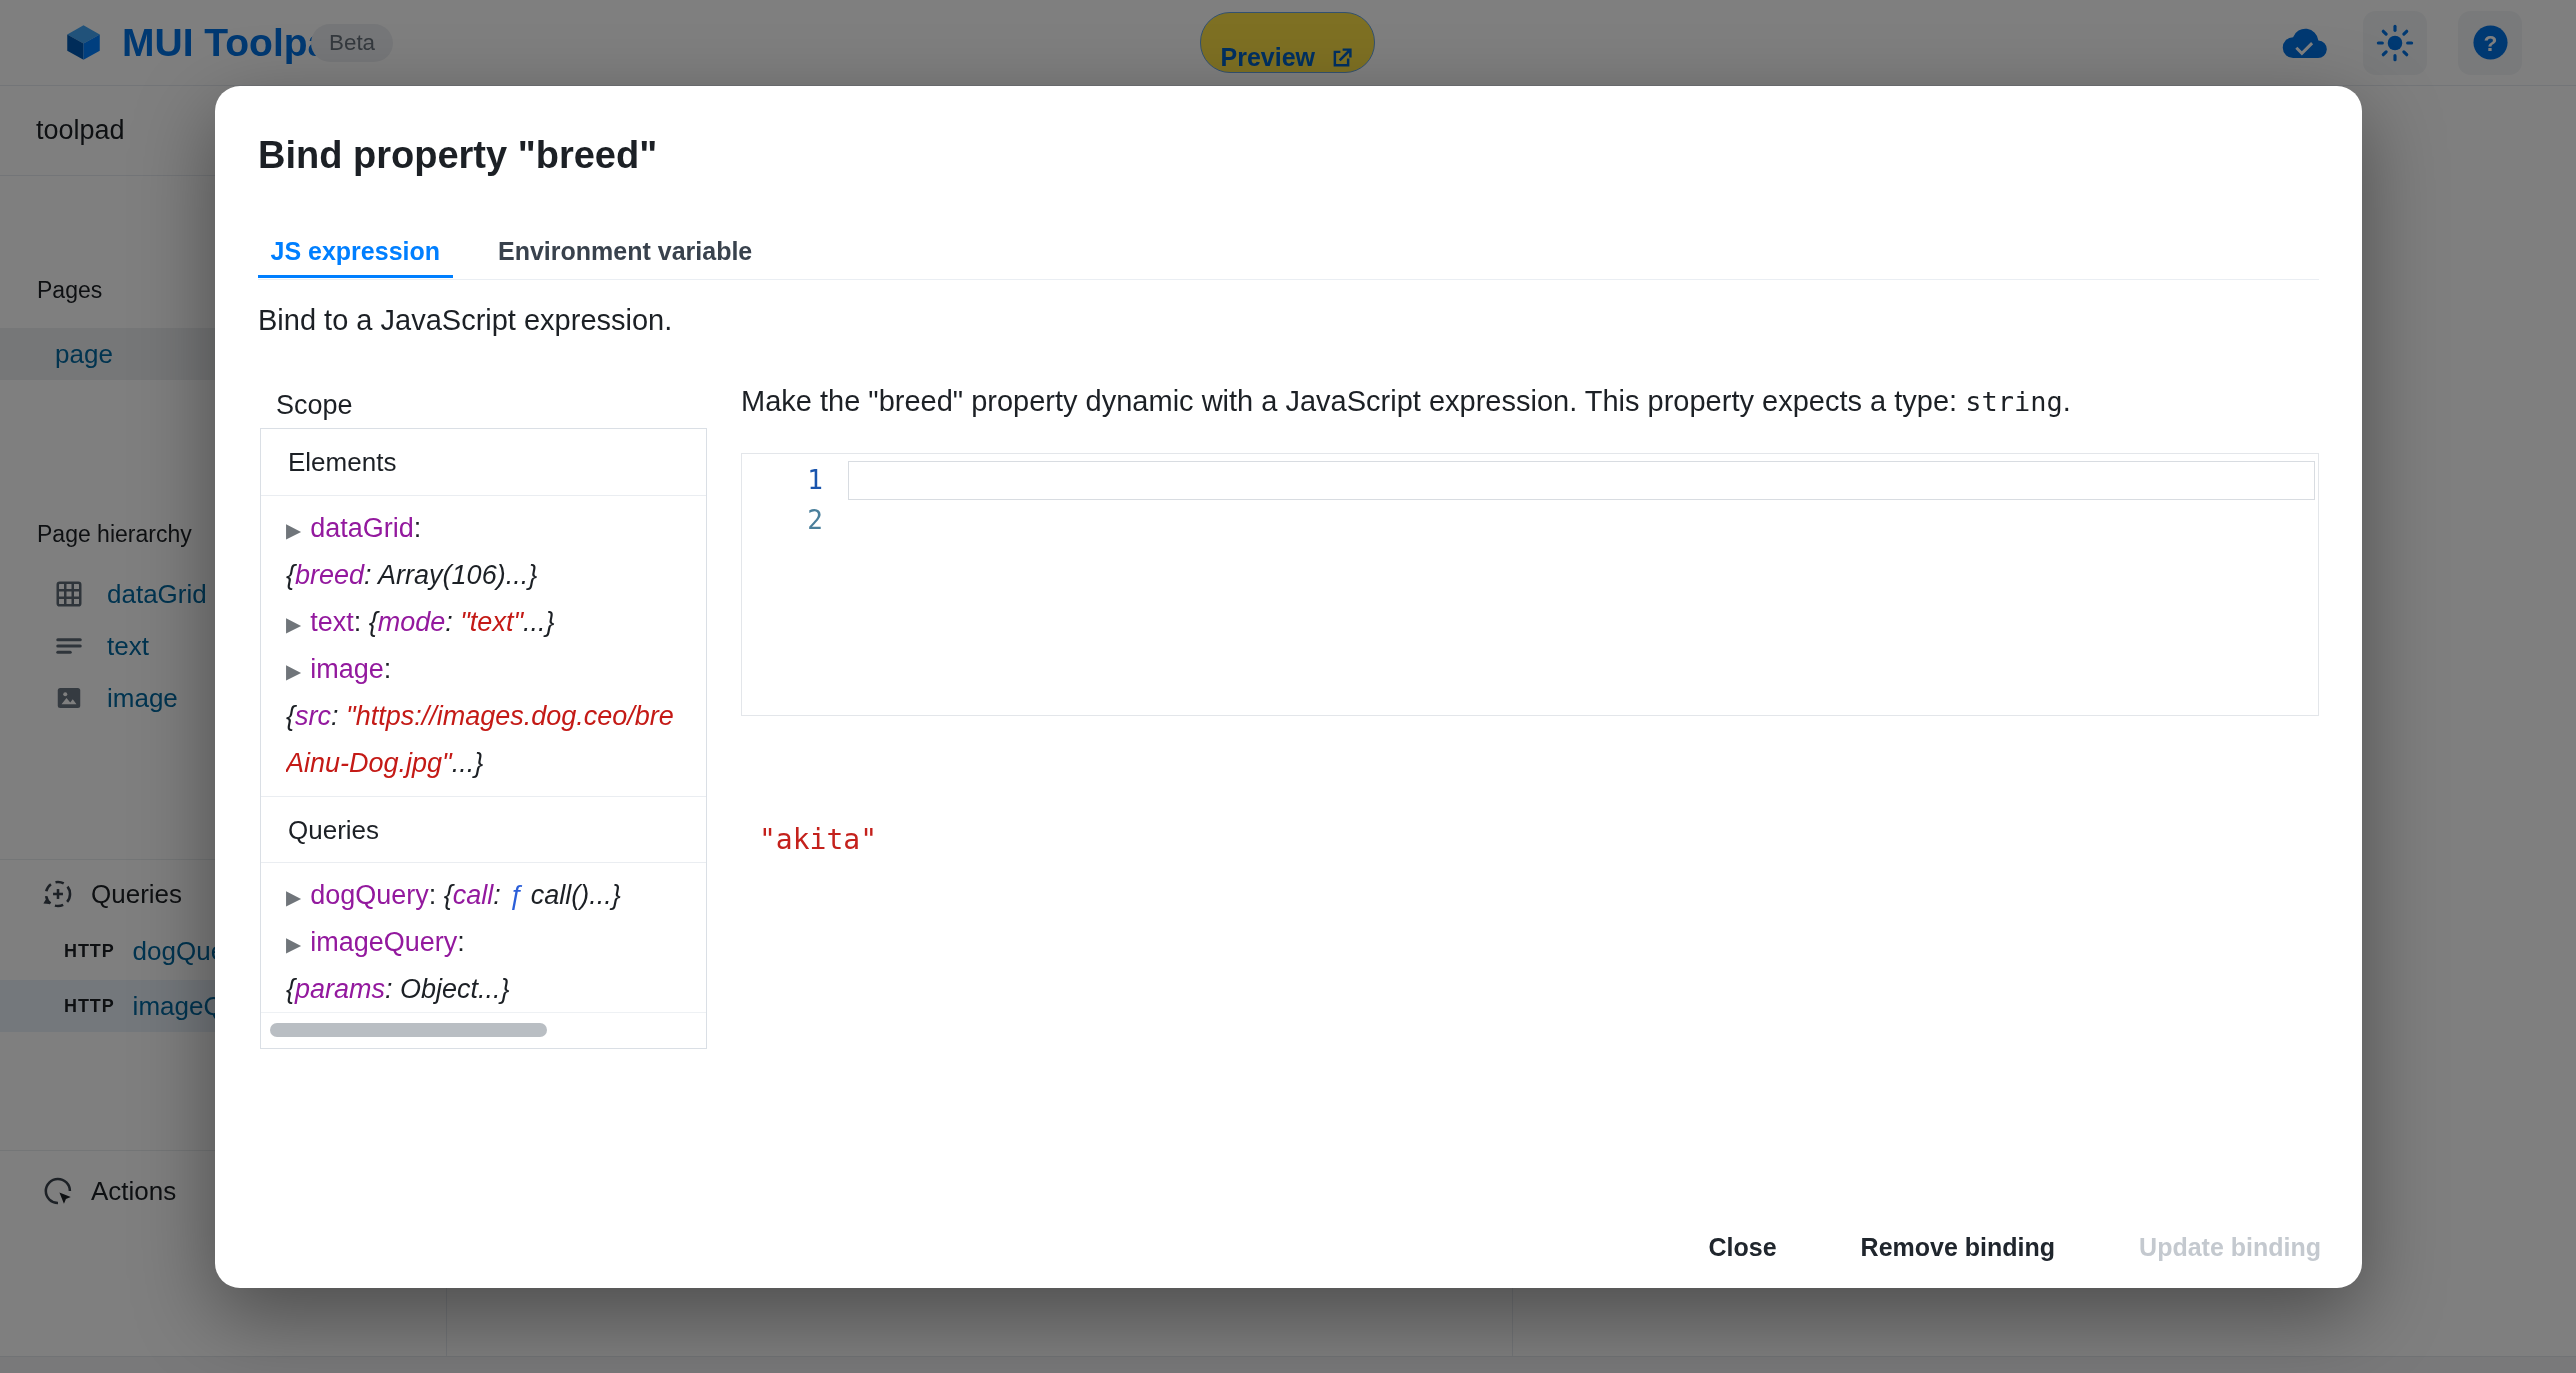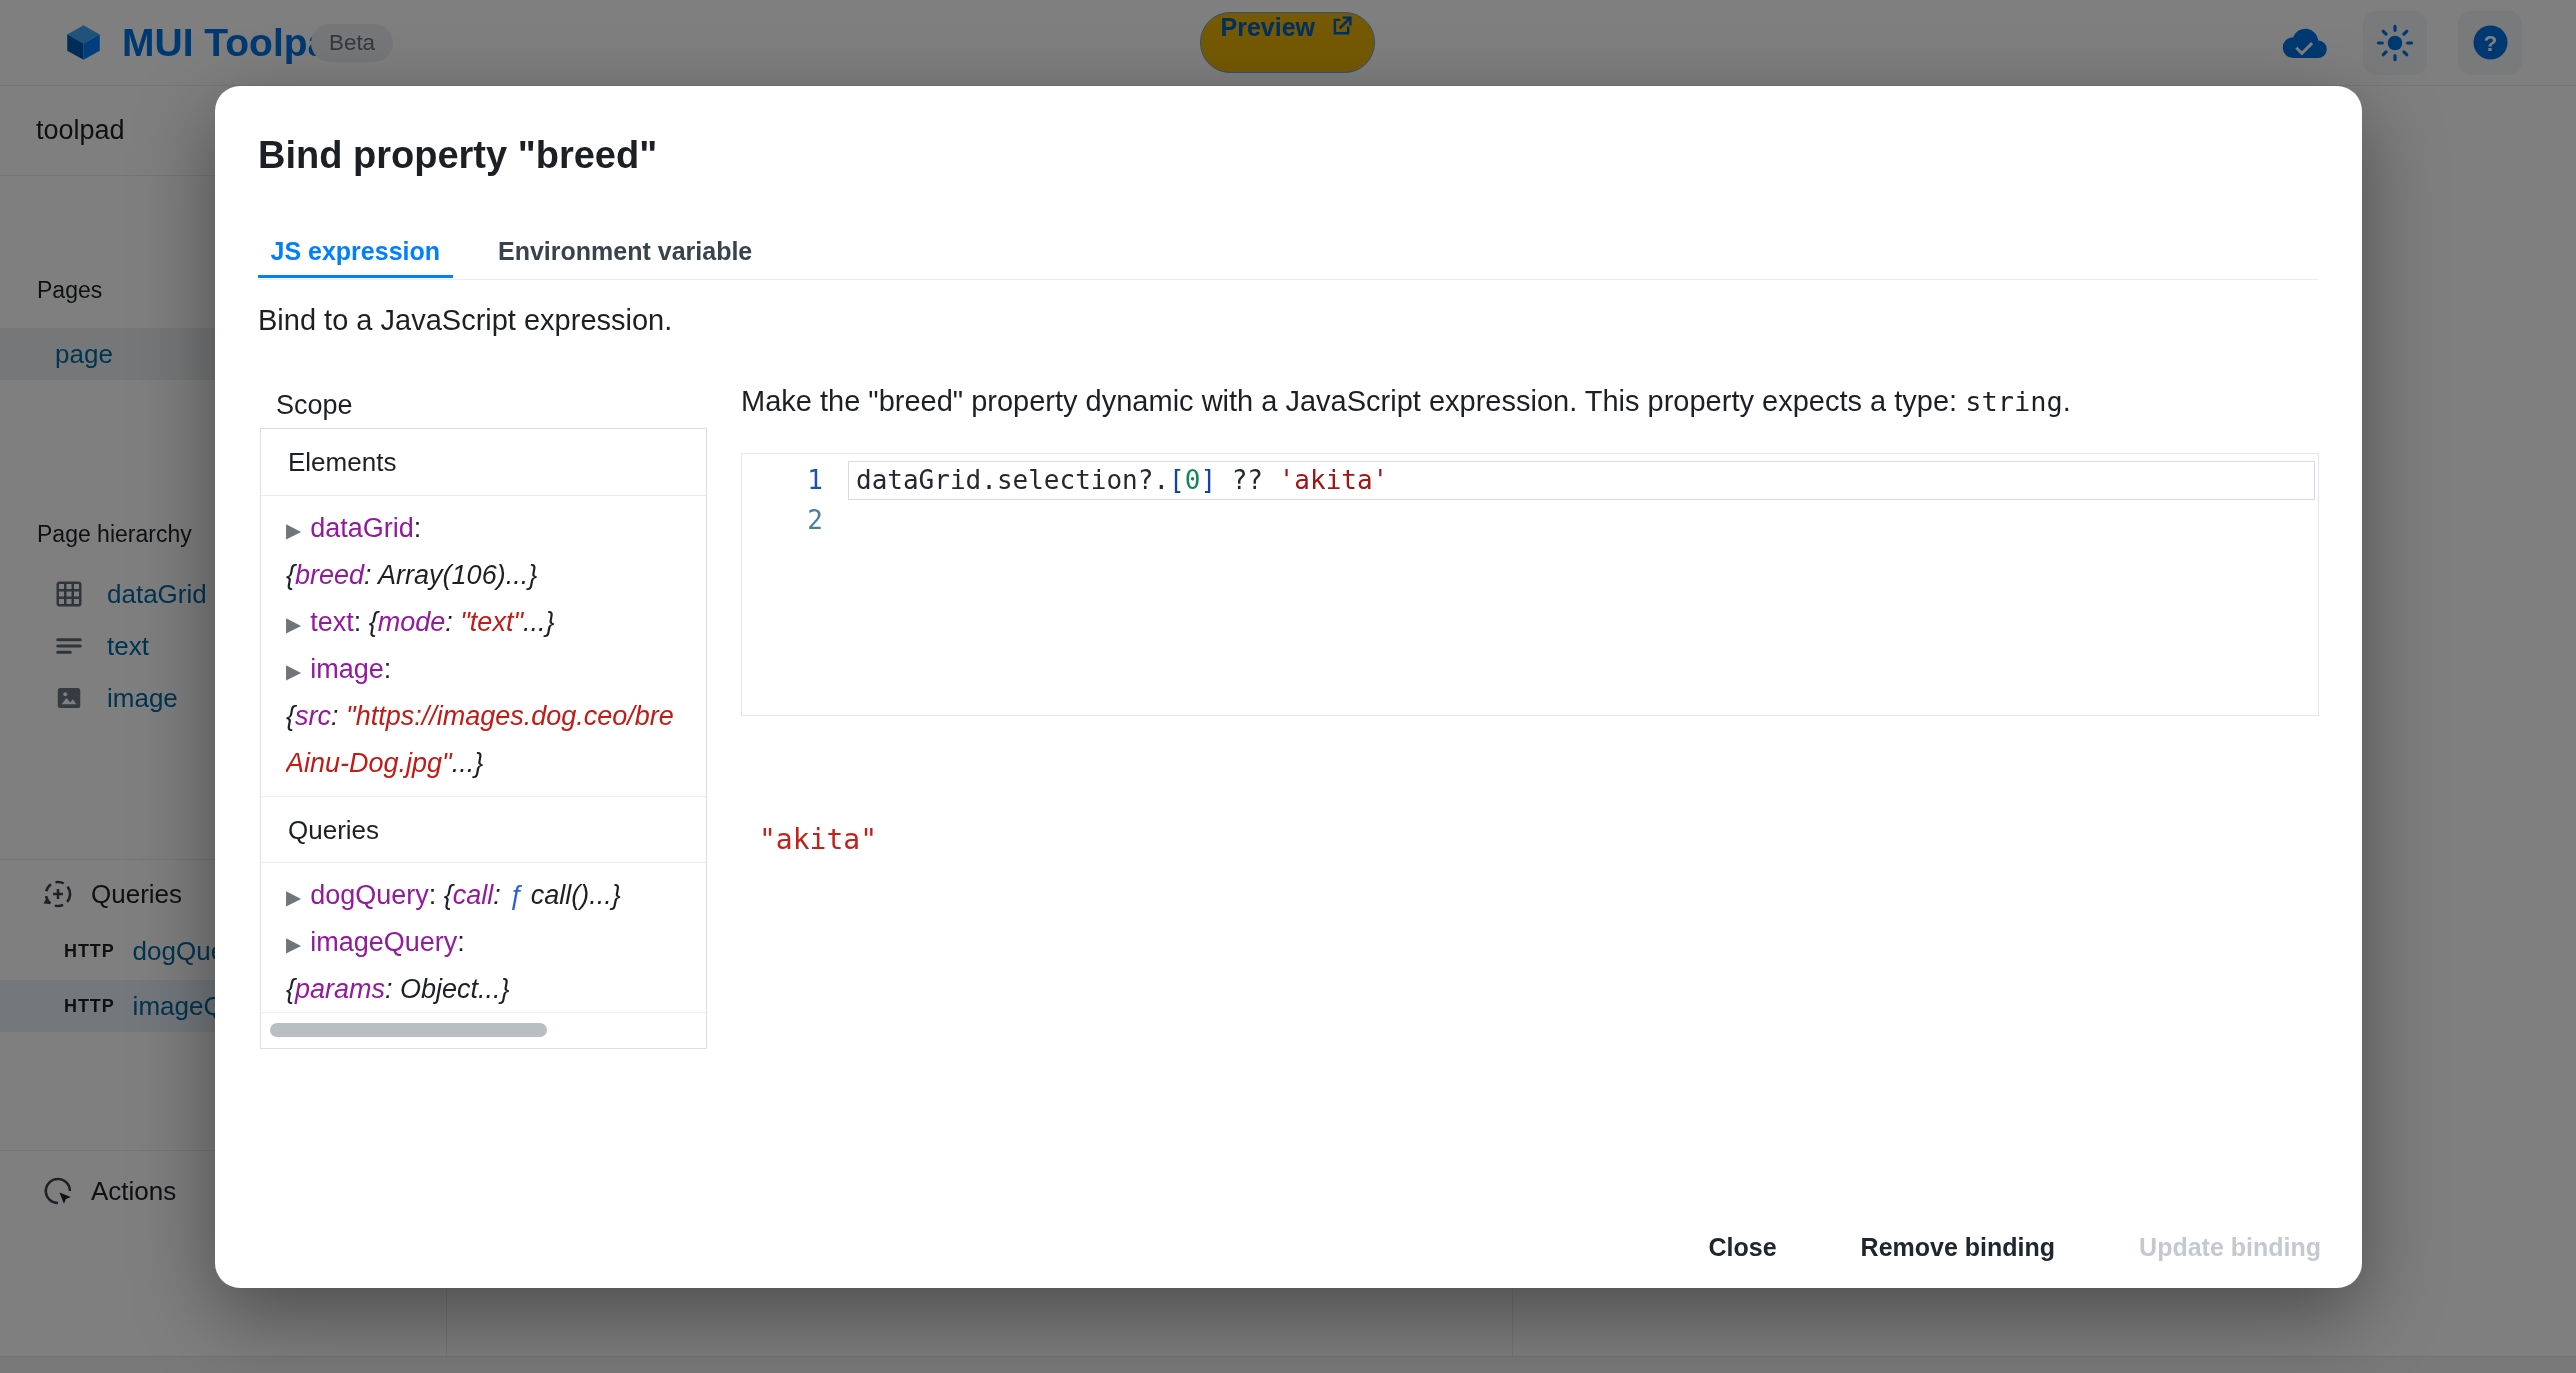--- a/index.html
+++ b/index.html
@@ -6,21 +6,21 @@
   html,body { width:2576px; height:1374px; overflow:hidden; }
   body { font-family:"Liberation Sans", sans-serif; background:#fff; position:relative; }
   .mono { font-family:"DejaVu Sans Mono", monospace; }
 
   
   #bg { position:absolute; inset:0; }
   .hdr { position:absolute; left:0; top:0; width:2576px; height:86px; background:#fff; border-bottom:1.8px solid #e7ebf0; }
   .hdr-title { position:absolute; left:114px; top:0; line-height:86px; font-size:39px; font-weight:700; color:#0072E5;margin-left:8px; }
   .beta { position:absolute; left:311px; top:24px; height:38px; line-height:38px; padding:0 18px; border-radius:19px; background:#edeff2; color:#69727c; font-size:22.4px; }
   .logo { position:absolute; left:64px; top:22.4px; }
-  .preview-btn { position:absolute; left:1200px; top:11.6px; width:175px; height:61px; border:1.8px solid #66a3e0; border-radius:30px; display:flex; align-items:flex-start; justify-content:center; gap:12.5px; color:#0061C2; font-size:25px; font-weight:700; background:#eab308; }
+  .preview-btn { position:absolute; left:1200px; top:11.6px; width:175px; height:61px; border:1.8px solid #66a3e0; border-radius:30px; display:flex; align-items:flex-end; justify-content:center; gap:12.5px; color:#0061C2; font-size:25px; font-weight:700; background:#fde047; }
   .hdr-iconbtn { position:absolute; top:10.7px; width:64px; height:64px; border-radius:12.5px; display:flex; align-items:center; justify-content:center; background:transparent; }
   .hdr-iconbtn.soft { background:#f3f5f7; }
 
   .sidebar { position:absolute; left:0; top:86px; width:447px; height:1270px; background:#fff; border-right:1.8px solid #e7ebf0; }
   .proj-row { position:absolute; left:0; top:0; width:100%; height:90px; border-bottom:1.8px solid #e7ebf0; }
   .proj-row span { display:block; margin:0 0 0 36px; line-height:89px; font-size:27px; color:#1C2025; }
   .side-sec { position:absolute; left:37px; font-size:23px; color:#1C2025; }
   .side-row { position:absolute; left:0; width:100%; height:52px; display:flex; align-items:center; }
   .side-row.sel-gray { background:#eceef0; }
   .side-row.sel-blue { background:#e8f0f9; }
@@ -291,21 +291,20 @@
   </div>
 
   <div class="hint">
     <span>Make the "breed" property dynamic with a JavaScript expression. This property expects a type: </span><span class="mono">string</span><span>.</span>
   </div>
 
   <div class="editor">
     <div class="gutter-num ln-1 mono">1</div>
     <div class="gutter-num ln-2 mono">2</div>
     <div class="active-line"></div>
-    <div class="code-line"><span class="seg-code">dataGrid.selection?.</span><span class="seg-bracket">[</span><span class="seg-num">0</span><span class="seg-bracket">]</span><span class="seg-code"> ?? </span><span class="seg-str">'akita'</span></div>
   </div>
 
   <div class="result mono">"akita"</div>
 
   <div class="m-footer">
     <button class="txt-btn">Close</button>
     <button class="txt-btn">Remove binding</button>
     <button class="txt-btn disabled">Update binding</button>
   </div>
 </div>

